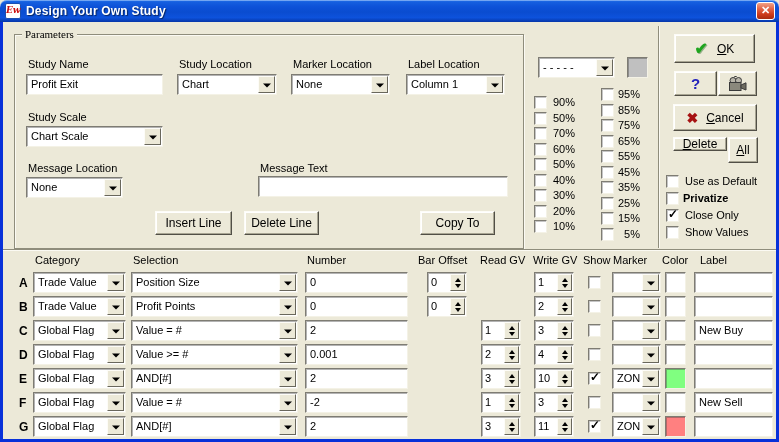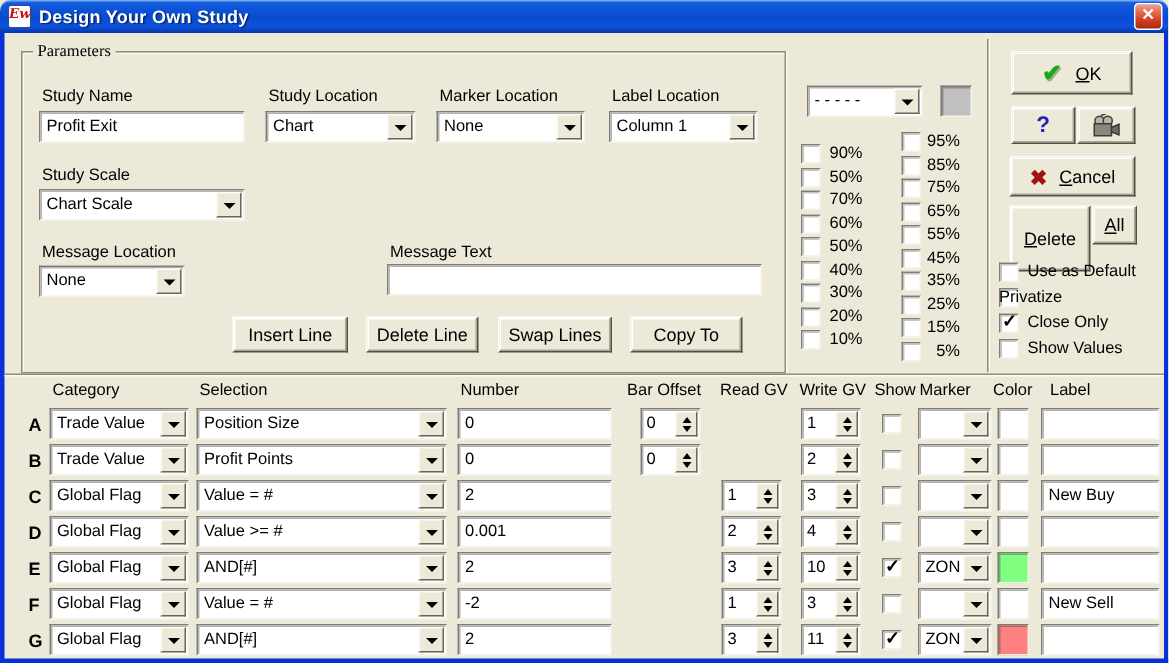--- a/index.html
+++ b/index.html
@@ -158,23 +158,20 @@
   <div class="input sunken" style="left:258px;top:176px;width:250px;">
     <span class="txt"></span>
   </div>
 
   <div class="btn3d" style="left:244px;top:211px;width:75px;height:24px;">
       <span>Delete Line</span>
     </div>
   <div class="btn3d" style="left:155px;top:211px;width:77px;height:24px;">
       <span>Insert Line</span>
     </div>
-  <div class="btn3d" style="left:332px;top:211px;width:76px;height:24px;">
-      <span>Swap Lines</span>
-    </div>
   <div class="btn3d" style="left:420px;top:211px;width:75px;height:24px;">
       <span>Copy To</span>
     </div>
 
   <div class="combo sunken" style="left:538px;top:57px;width:77px;">
     <span class="txt">- - - - -</span>
     <span class="combo-btn">
         <span class="tri-dn"></span>
       </span>
   </div>
@@ -235,31 +232,31 @@
       <circle cx="11.5" cy="4.5" r="3" fill="#b9b6aa" stroke="#3a3a3a"></circle>
       <rect x="2.5" y="6.5" width="11.5" height="8" fill="#8a887c" stroke="#3a3a3a"></rect>
       <path d="M14 9 L19 6.8 V14 L14 12 Z" fill="#6d6b60" stroke="#3a3a3a"></path>
       <path d="M7 1 L10 0" stroke="#3a3a3a"></path>
     </svg>
   </div>
   <div class="btn3d" style="left:673px;top:104px;width:84px;height:27px;">
     <span class="cancel-x">✖</span>
     <span><span class="u">C</span><span>ancel</span></span>
   </div>
-  <div class="btn3d" style="left:673px;top:137px;width:54px;height:44px;">
+  <div class="btn3d" style="left:673px;top:137px;width:54px;height:14px;">
     <span><span class="u">D</span><span>elete</span></span>
   </div>
   <div class="btn3d" style="left:728px;top:137px;width:30px;height:26px;">
     <span><span class="u">A</span><span>ll</span></span>
   </div>
 
   <span class="cb" style="left:666px;top:175px;"></span>
     <span class="lbl" style="left:685px;top:175px;">Use as Default</span>
   <span class="cb" style="left:666px;top:192px;"></span>
-    <span class="lbl" style="left:666px;top:192px;">Privatize</span>
+    <span class="lbl" style="left:683px;top:192px;font-weight:bold;">Privatize</span>
   <span class="cb checked" style="left:666px;top:209px;"></span>
     <span class="lbl" style="left:685px;top:209px;">Close Only</span>
   <span class="cb" style="left:666px;top:226px;"></span>
     <span class="lbl" style="left:685px;top:226px;">Show Values</span>
 
   <div class="hsep"></div>
 
   <span class="lbl" style="left:35px;top:254px;">Category</span>
   <span class="lbl" style="left:133px;top:254px;">Selection</span>
   <span class="lbl" style="left:307px;top:254px;">Number</span>

